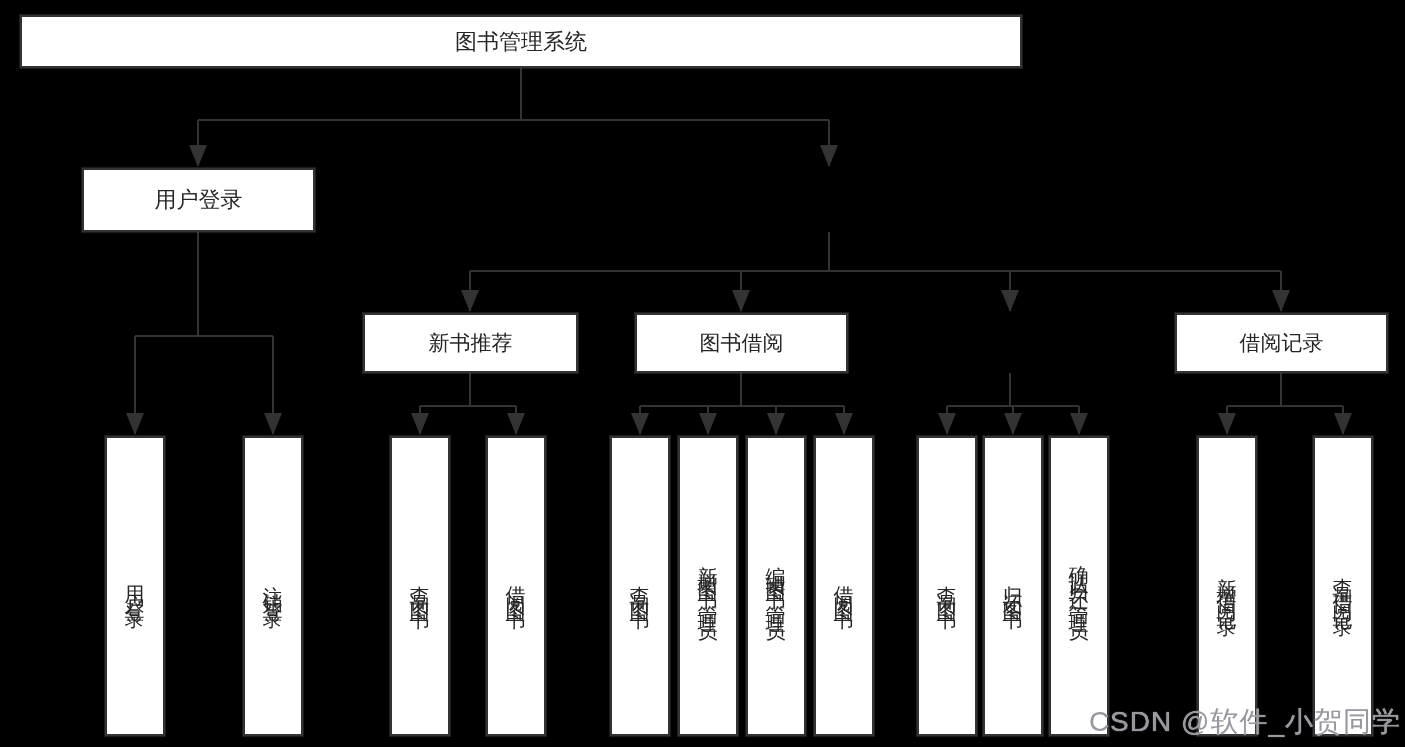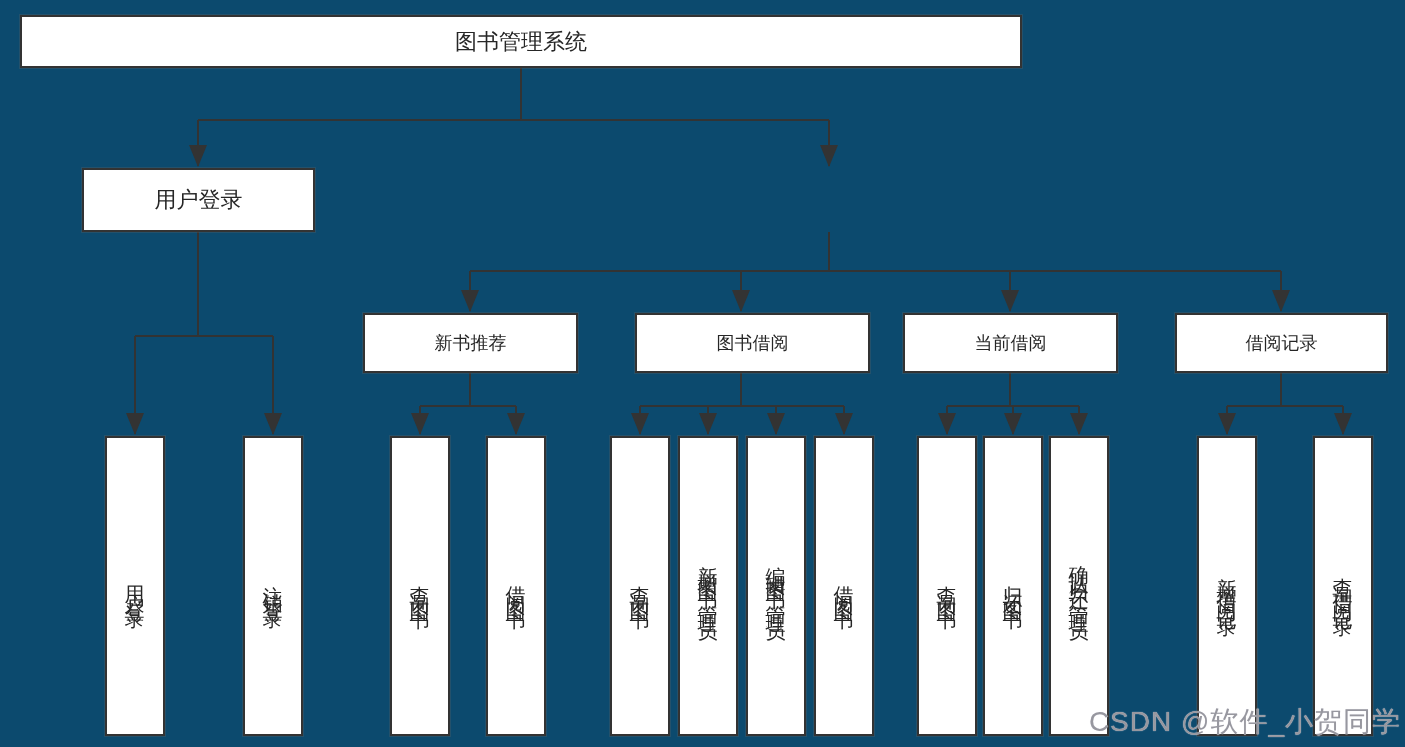--- a/index.html
+++ b/index.html
@@ -1,37 +1,37 @@
 <!DOCTYPE html>
 <html><head>
 <meta charset="utf-8">
 <style>
   html, body { margin:0; padding:0; background:#ffffff; }
   .stage {
     position:relative;
     width:1405px; height:747px;
-    background:#0c4a6e;
+    background:#000000;
     font-family:"Liberation Sans", sans-serif;
     color:#262626;
     overflow:hidden;
   }
   svg.wires { position:absolute; left:0; top:0; width:1405px; height:747px; }
   .ln { stroke:#333333; stroke-width:2; fill:none; }
   .arrow { marker-end:url(#arw); }
   .node {
     position:absolute;
     background:#ffffff;
     border:2px solid #333333;
     box-sizing:border-box;
     display:flex; align-items:center; justify-content:center;
     box-shadow:0 0 0 1px rgba(100,100,100,0.28);
   }
   .node-root  { left:20px;  top:15px;  width:1002px; height:53px; font-size:22px; }
   .lvl1 { top:168px; height:64px; font-size:22px; }
-  .lvl2 { top:313px; height:60px; font-size:18px; }
+  .lvl2 { top:313px; height:60px; font-size:21px; }
   .leaf { top:436px; height:300px; width:60px; }
   .vtext {
     writing-mode:vertical-rl;
     text-orientation:mixed;
     font-size:20px;
     letter-spacing:8px;
     line-height:1;
     white-space:nowrap;
   }
   .watermark {
@@ -108,22 +108,21 @@
       <path class="ln arrow" d="M1227,406 V434"></path>
       <path class="ln arrow" d="M1343,406 V434"></path>
     </g>
   </svg>
 
   <div class="node node-root">图书管理系统</div>
 
   <div class="node lvl1" style="left:82px; width:233px;">用户登录</div>
 
   <div class="node lvl2" style="left:363px; width:215px;">新书推荐</div>
-  <div class="node lvl2" style="left:635px; width:235px;">图书借阅</div>
-  <div class="node lvl2" style="left:903px; width:215px;">当前借阅</div>
+  <div class="node lvl2" style="left:635px; width:213px;">图书借阅</div>
   <div class="node lvl2" style="left:1175px; width:213px;">借阅记录</div>
 
   <div class="node leaf" style="left:105px;">
     <span class="vtext">用户登录</span>
   </div>
   <div class="node leaf" style="left:243px;">
     <span class="vtext">注销登录</span>
   </div>
   <div class="node leaf" style="left:390px;">
     <span class="vtext">查询图书</span>

